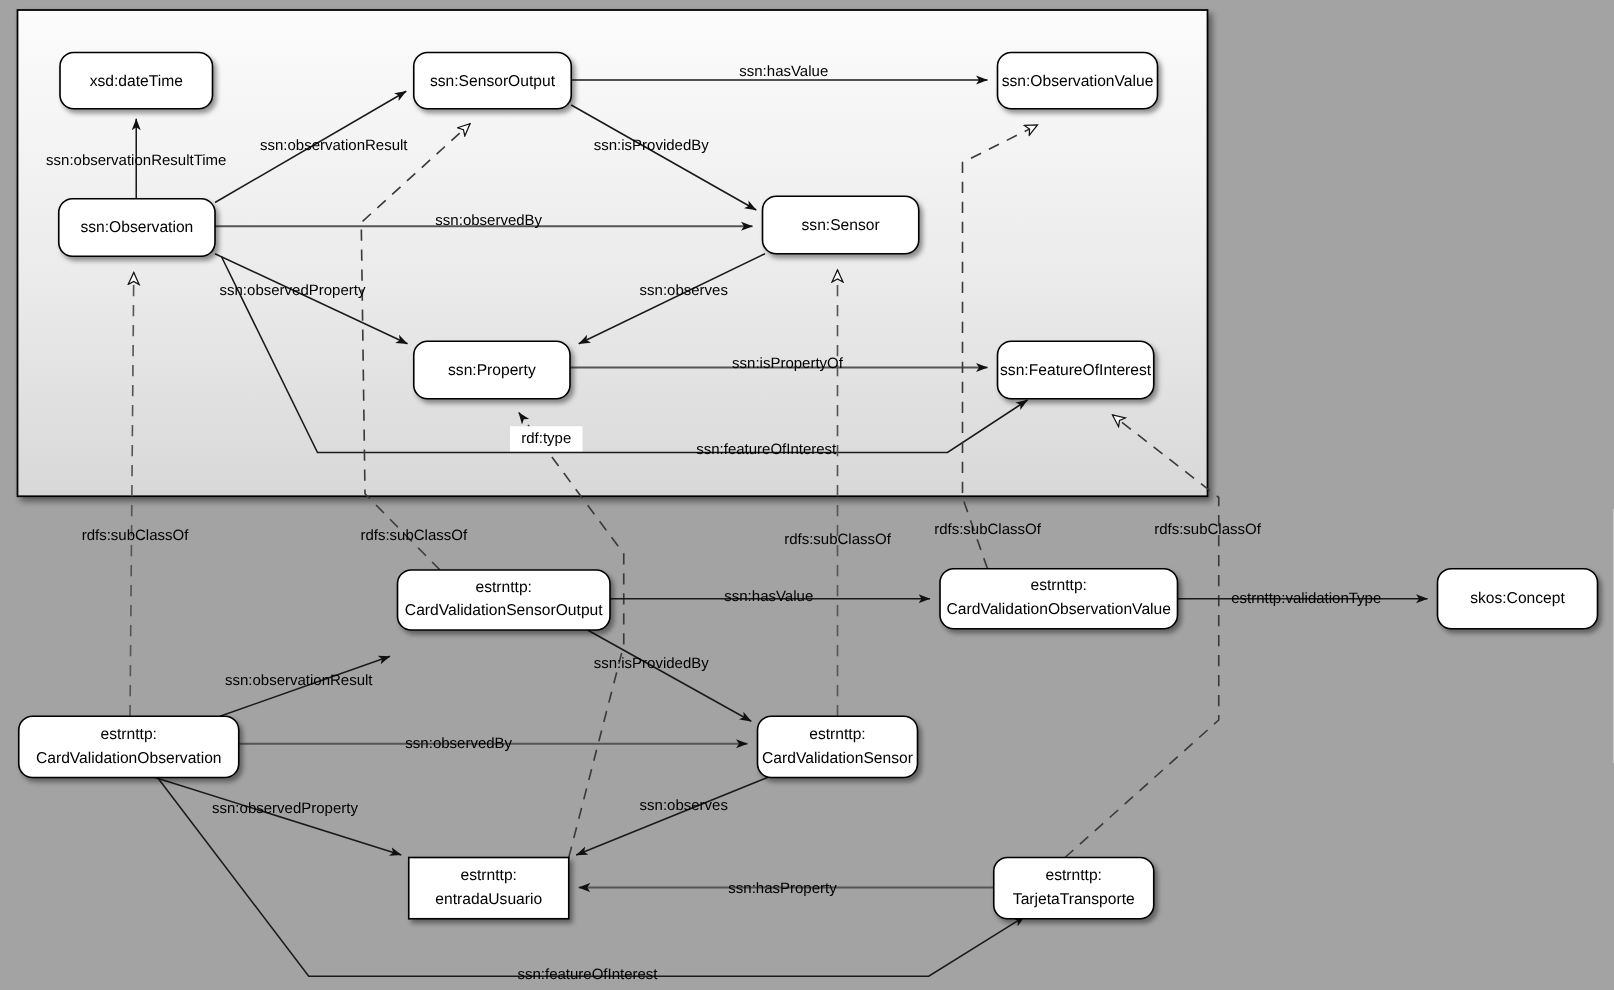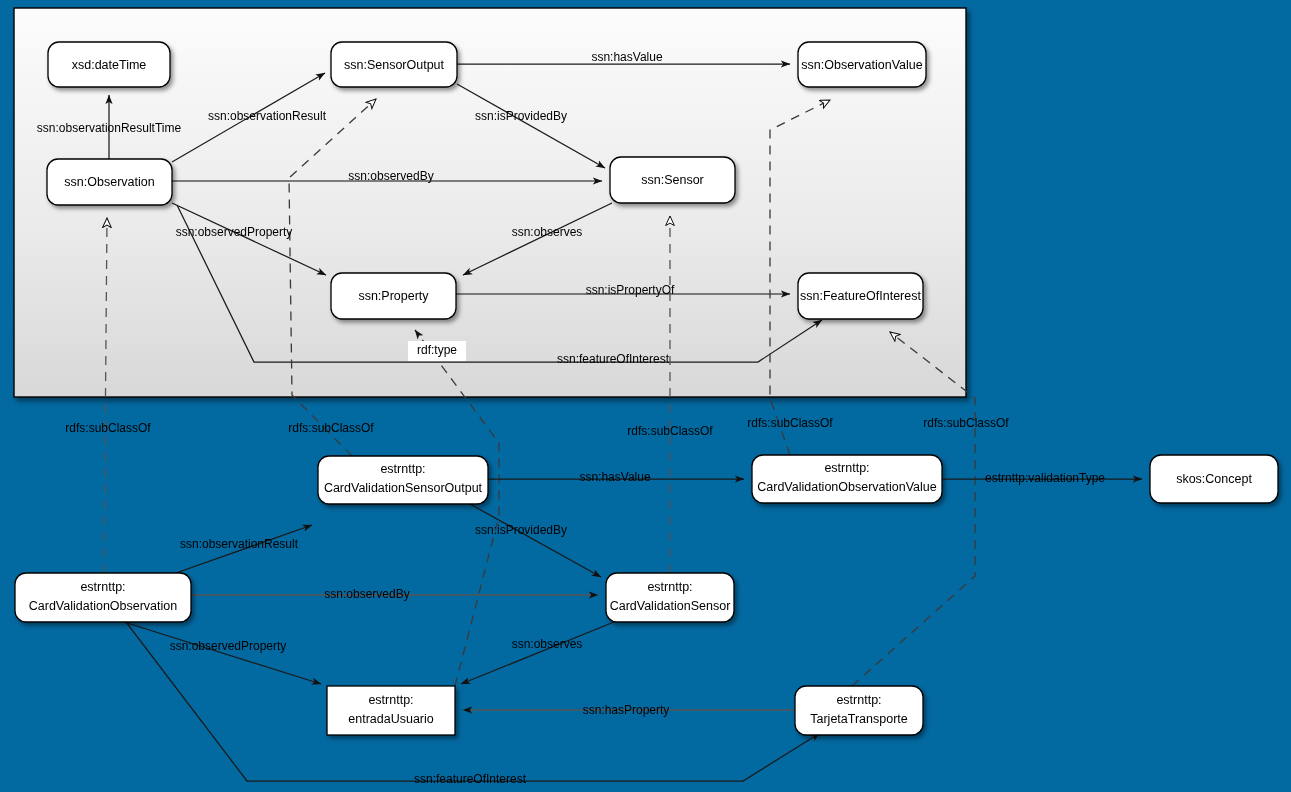--- a/index.html
+++ b/index.html
@@ -7,21 +7,21 @@
     padding: 0;
     background: #ffffff;
   }
   body {
     font-family: "Liberation Sans", sans-serif;
   }
   #canvas {
     position: relative;
     width: 1291px;
     height: 792px;
-    background: #0369a1;
+    background: #a3a3a3;
     overflow: hidden;
   }
   svg#diagram {
     position: absolute;
     top: 0;
     left: 0;
     width: 1291px;
     height: 792px;
   }
   .node-box {

